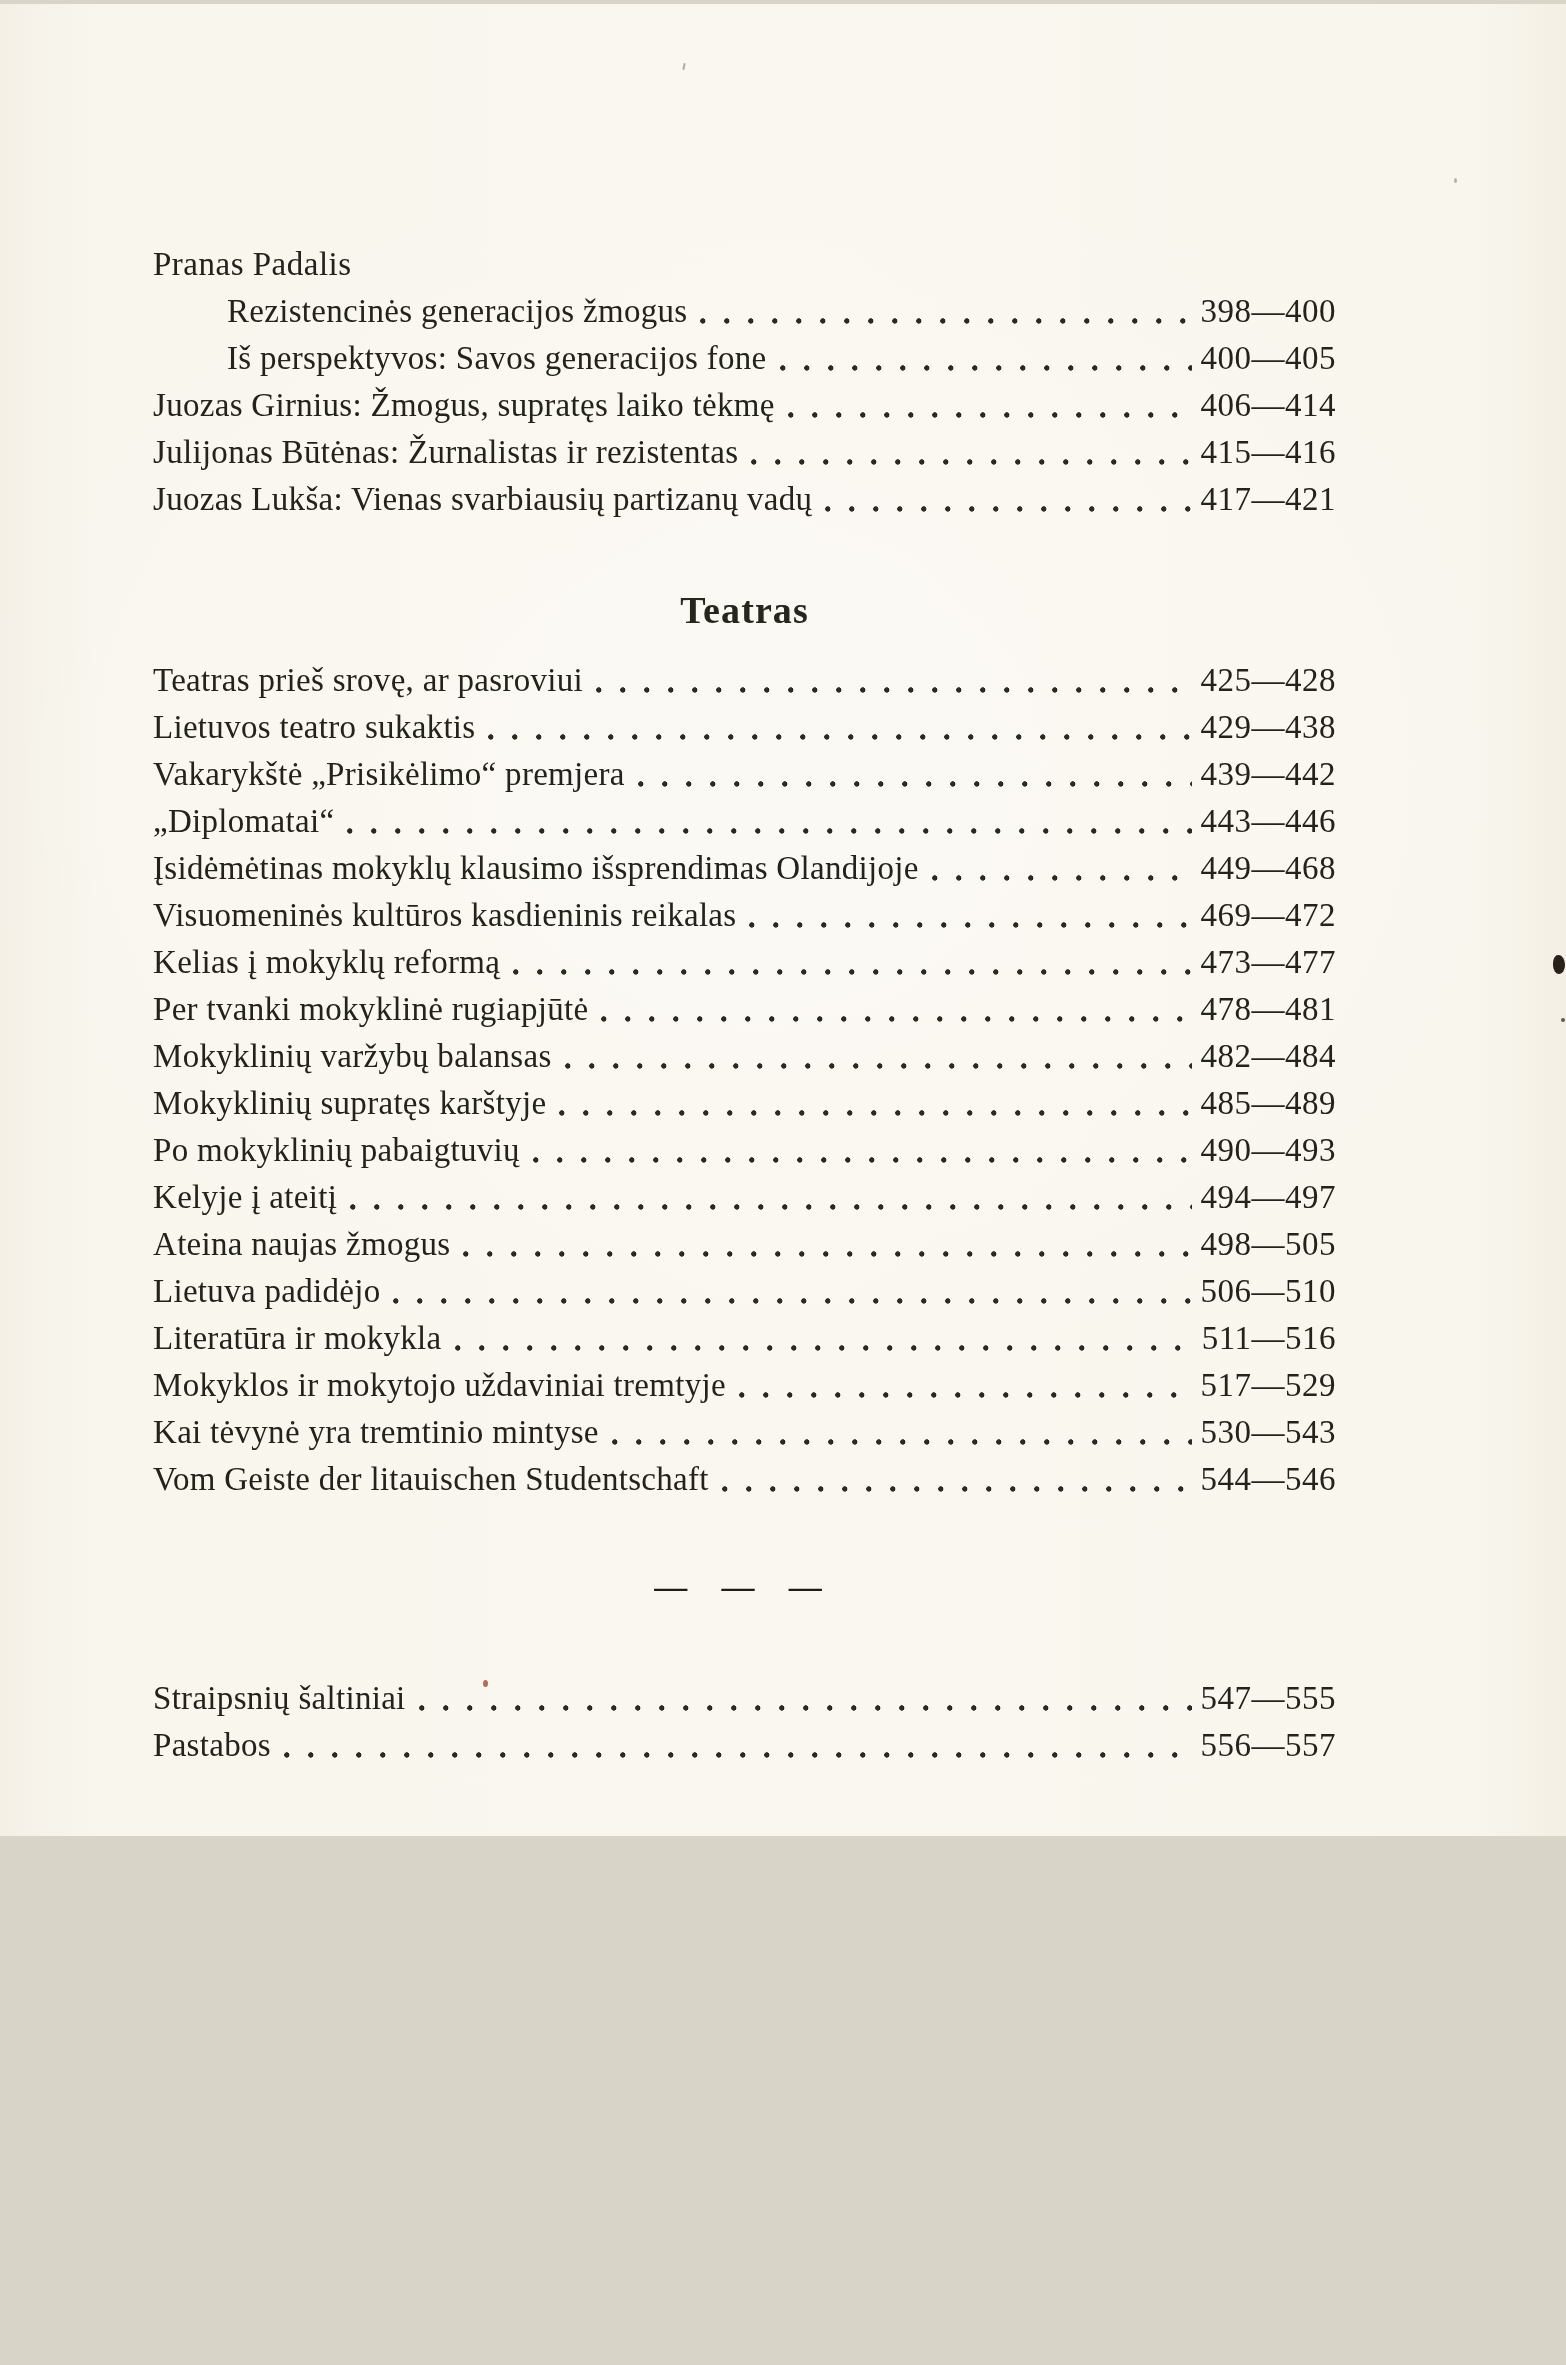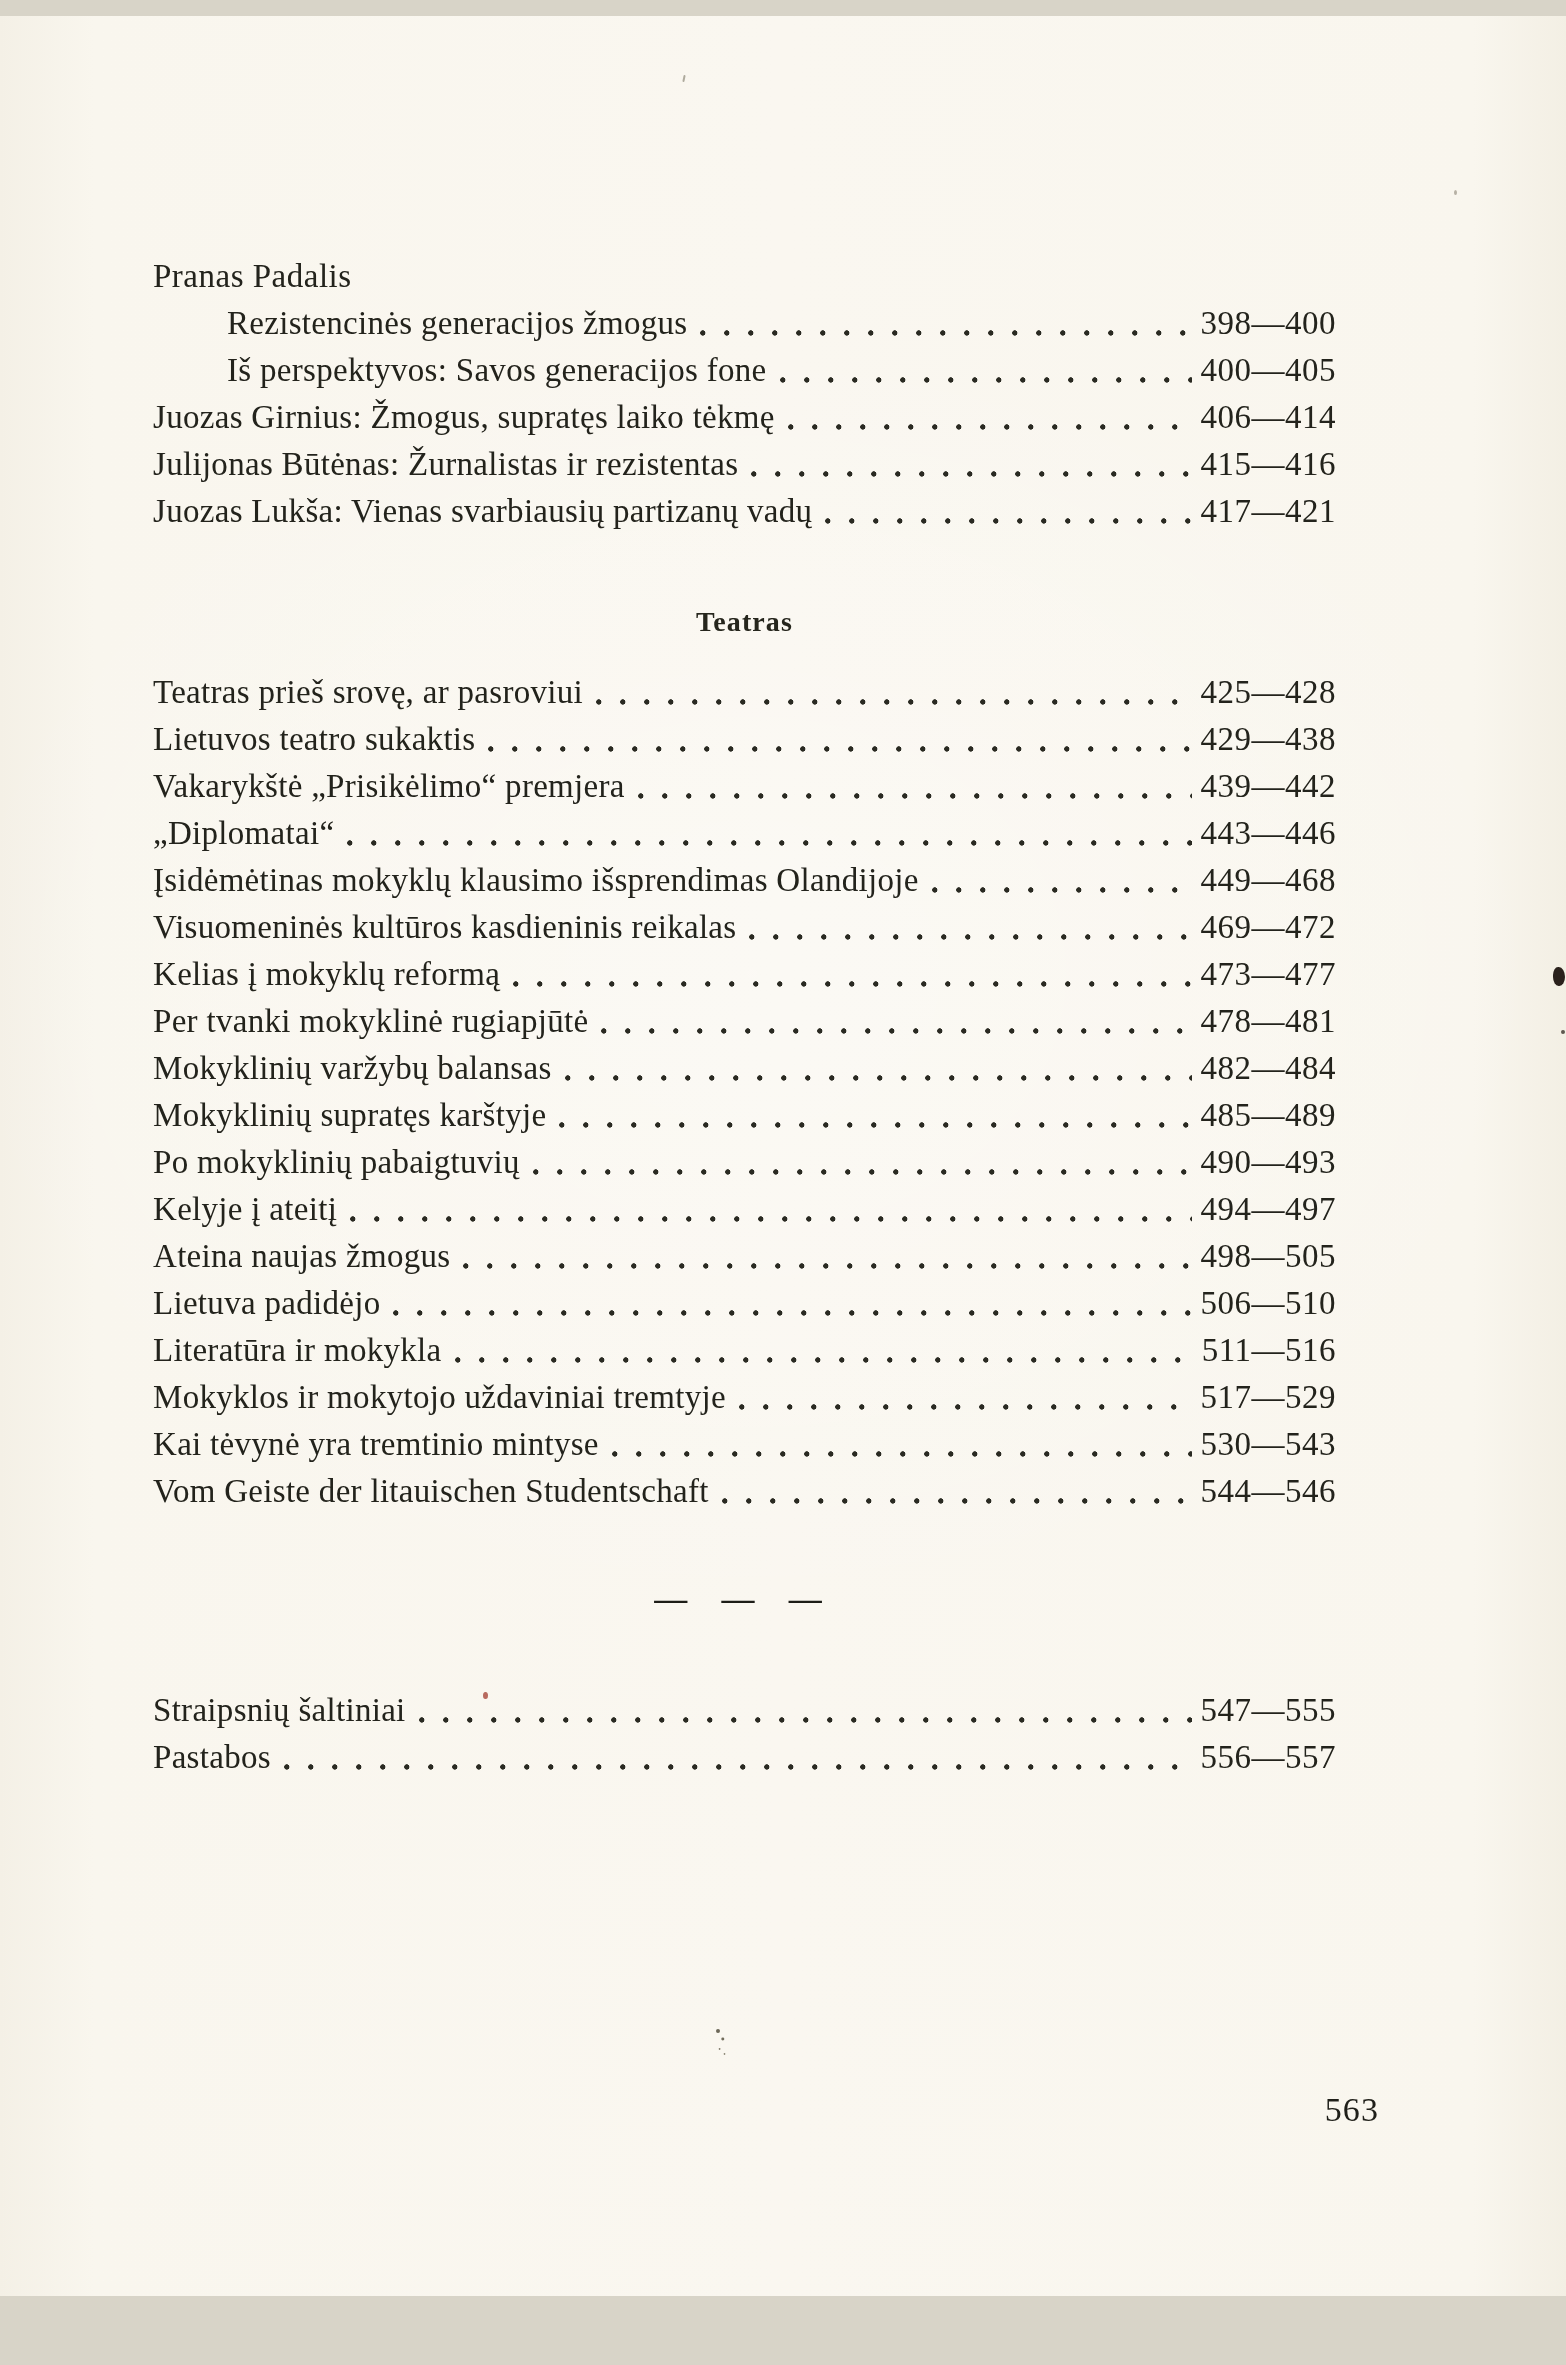--- a/index.html
+++ b/index.html
@@ -3,22 +3,22 @@
 <meta charset="utf-8">
 <style>
   html, body { margin: 0; padding: 0; }
   body {
     background: #d8d4c8;
     font-family: "Liberation Serif", "DejaVu Serif", serif;
   }
   .page {
     position: relative;
     width: 1567px;
-    height: 2280px;
-    margin: 16px auto;
+    height: 1832px;
+    margin: 4px auto;
     overflow: hidden;
     color: #23231c;
     background:
       radial-gradient(ellipse 1183px 968px at 48% 42%, rgba(255,255,255,0.30), rgba(255,255,255,0) 70%),
       linear-gradient(90deg, #f4f0e6 0%, #f9f6ee 6%, #faf7f0 50%, #f9f6ee 94%, #f3efe4 100%);
   }
   .content {
     position: absolute;
     left: 153px;
     top: 237px;
@@ -52,21 +52,21 @@
     background-position: left center;
   }
   .toc-row .pages {
     flex: 0 0 auto;
     font-size: 33px;
     letter-spacing: 0.5px;
   }
   .section-heading {
     margin: 63px 0 22.6px 0;
     text-align: center;
-    font-size: 28px;
+    font-size: 38px;
     font-weight: bold;
     line-height: 48px;
     letter-spacing: 1.1px;
     color: #26261d;
   }
   .divider {
     margin-top: 65px;
     text-align: center;
     font-size: 33px;
     font-weight: bold;

